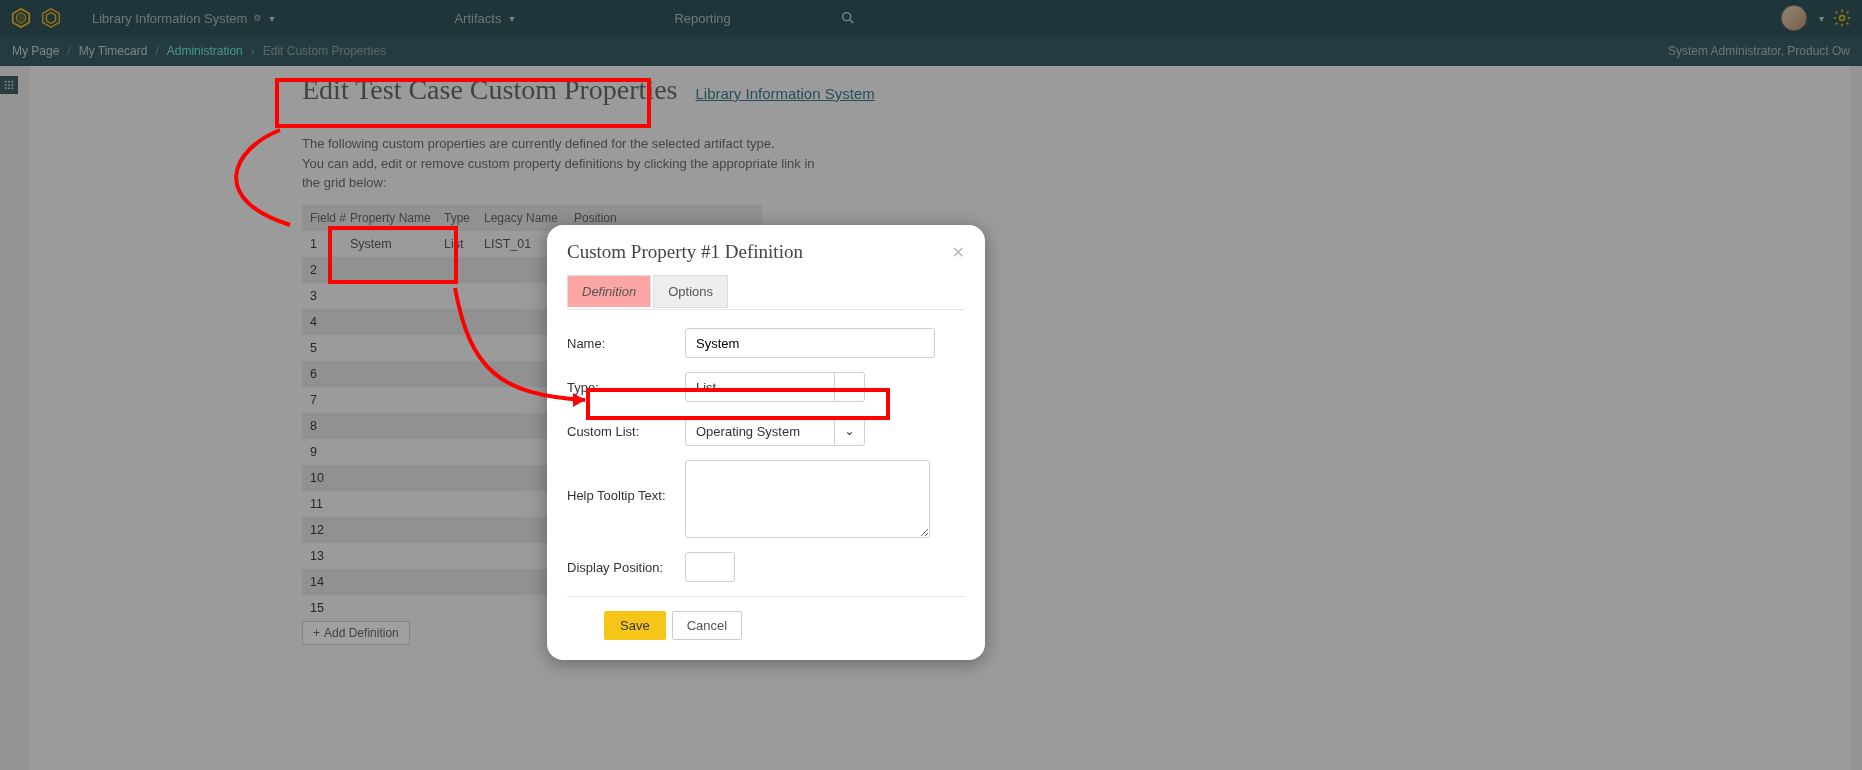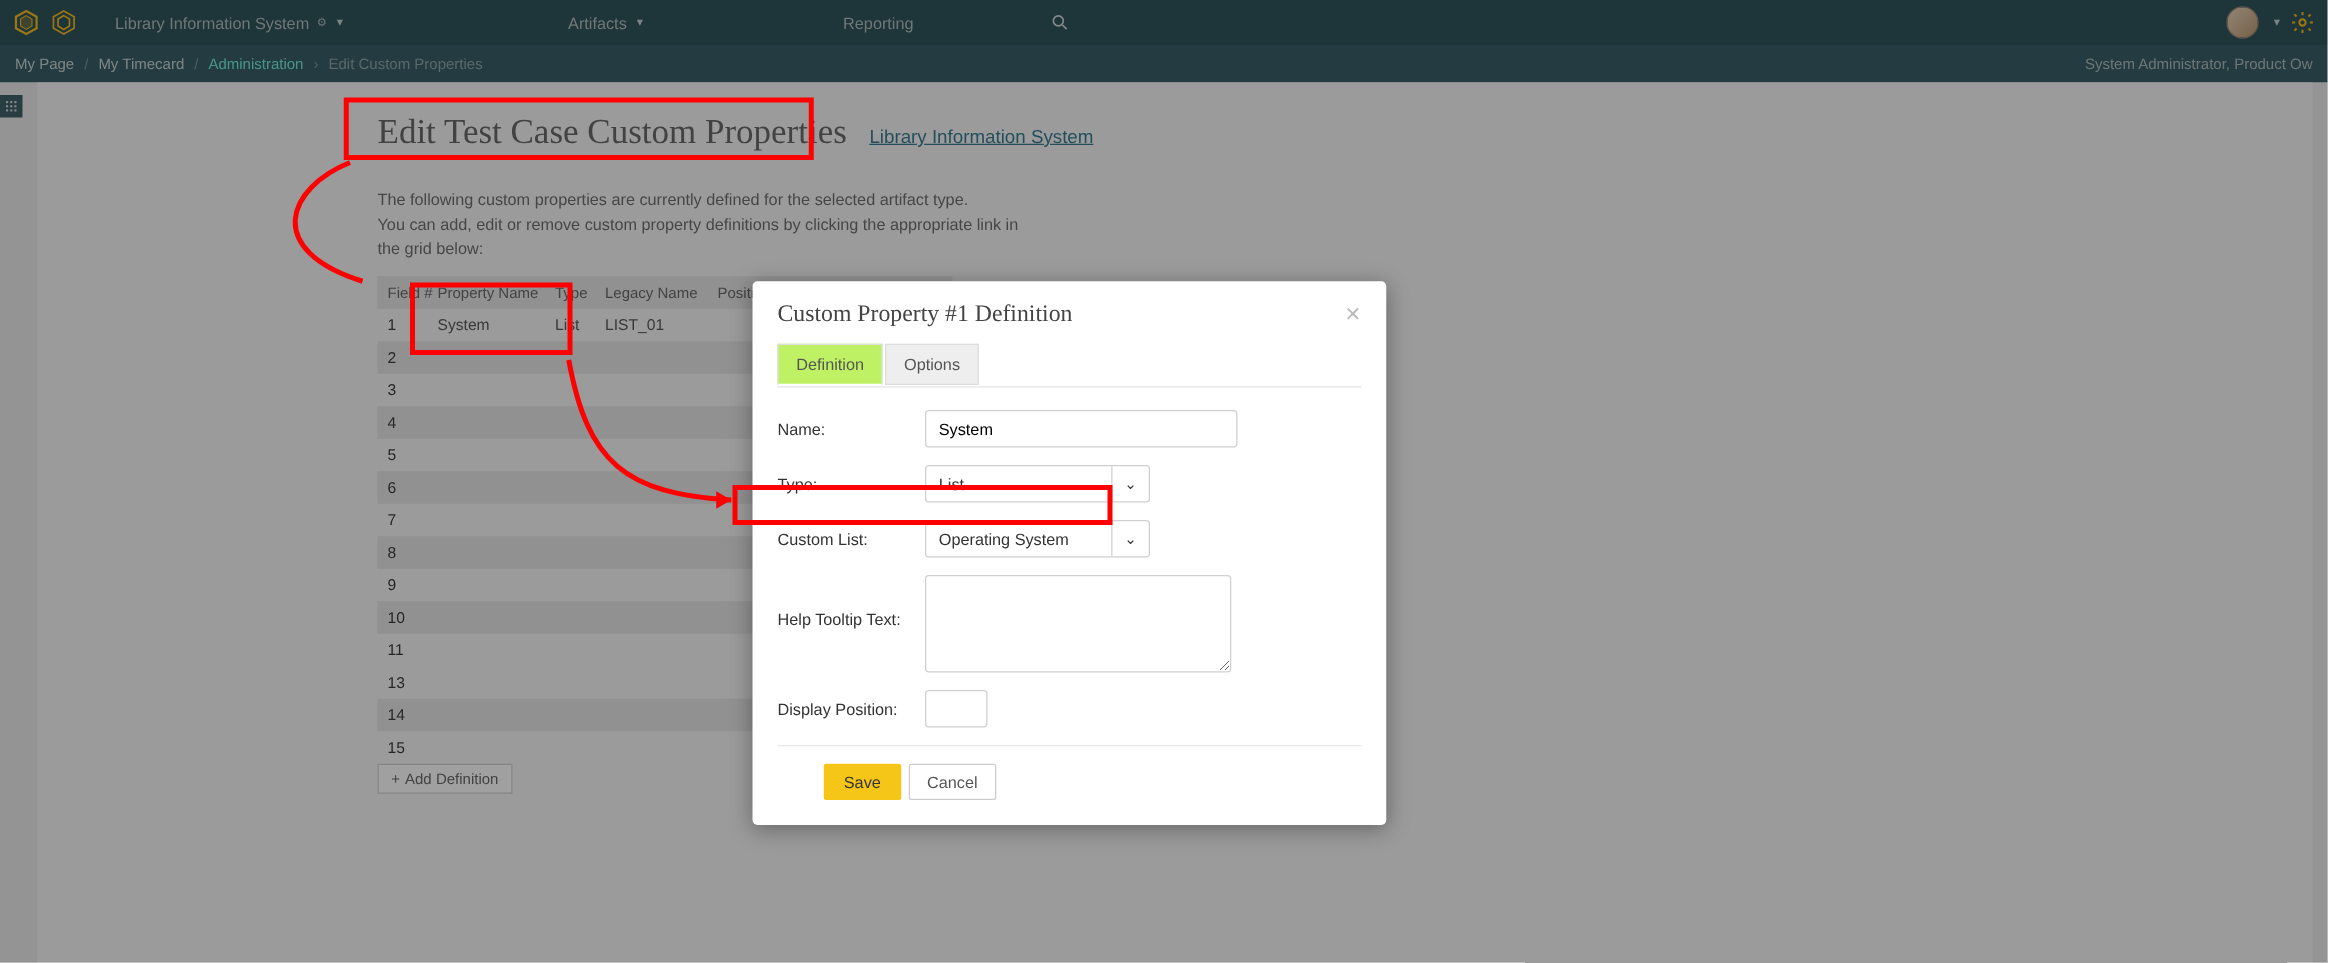--- a/index.html
+++ b/index.html
@@ -25,21 +25,21 @@
     .breadcrumb-bar .crumb { cursor:pointer; }
     .breadcrumb-bar .crumb.active { color:#5eead4; }
     .breadcrumb-bar .crumb.current { color:#7f9b9c; cursor:default; }
     .breadcrumb-bar .right-text { margin-left:auto; color:#a3b3b3; font-size:12px; }
 
     
     .workspace { position:absolute; top:66px; left:0; right:0; bottom:0; background:#eaeaea; }
     .left-tab { position:absolute; left:0; top:10px; width:18px; height:18px; background:#254c54; display:flex; align-items:center; justify-content:center; }
     .left-tab .grid-dots { width:10px; height:10px; }
 
-    .content-wrap { position:absolute; left:30px; top:0; right:12px; bottom:0; background:#f6f6f6; padding:18px 0 0 0; }
+    .content-wrap { position:absolute; left:30px; top:0; right:12px; bottom:0; background:#f6f6f6; padding:2px 0 0 0; }
 
     .heading-row { margin-left:260px; display:flex; align-items:baseline; gap:4px; }
     .page-title { font-family: Georgia, 'Times New Roman', serif; font-weight:300; font-size:28px; color:#555; padding:6px 12px; }
     .title-link { color:#1d6b84; text-decoration:underline; cursor:pointer; font-size:15px; margin-left:2px; }
 
     .desc { margin-left:272px; margin-top:22px; color:#5b5b5b; font-size:13px; max-width:520px; line-height:1.5; }
 
     
     .grid-area { margin-left:272px; margin-top:12px; width:460px; }
     .grid-header { display:flex; background:#e3e3e3; font-size:12px; color:#555; height:26px; align-items:center; }
@@ -51,28 +51,28 @@
     .grid-row { display:flex; height:26px; align-items:center; font-size:12.5px; color:#444; }
     .grid-row.alt { background:#e4e4e4; }
     .grid-row .col-fieldno { padding-left:8px; color:#222; }
     .add-btn-row { margin-top:0px; }
     .add-btn { border:1px solid #ccc; background:#fff; color:#555; font-size:12px; padding:4px 10px; cursor:pointer; display:inline-flex; align-items:center; gap:4px; }
 
     
     .overlay { position:absolute; inset:0; background:rgba(45,45,45,0.45); z-index:50; }
 
     
-    .dialog { position:absolute; left:602px; top:225px; width:507px; background:#fff; box-shadow:0 3px 18px rgba(0,0,0,0.35); z-index:60; border-radius:4px; }
+    .dialog { position:absolute; left:547px; top:225px; width:438px; background:#fff; box-shadow:0 3px 18px rgba(0,0,0,0.35); z-index:60; border-radius:16px; }
     .dialog-header { padding:16px 20px 12px; display:flex; align-items:center; }
     .dialog-title { font-family:Georgia,serif; font-weight:300; font-size:19px; color:#444; }
     .dialog-close { margin-left:auto; color:#bbb; cursor:pointer; font-size:16px; }
     .dialog-body { padding:0 20px 20px; }
     .tabs { display:flex; border-bottom:1px solid transparent; }
     .tab { padding:8px 14px; font-size:13px; color:#555; cursor:pointer; background:#eee; border:1px solid #ddd; margin-right:2px; }
-    .tab.active { background:#bef264; border-bottom-color:#fff; }
+    .tab.active { background:#fca5a5; border-bottom-color:#fff;font-style:italic; }
     .tab-content { border-top:1px solid #e3e3e3; padding-top:18px; }
     .form-row { display:flex; align-items:center; margin-bottom:14px; }
     .form-row.tall { align-items:flex-start; }
     .form-label { width:118px; font-size:13px; color:#333; }
     .text-input { border:1px solid #d0d0d0; height:30px; padding:0 10px; font-size:13px; width:250px; border-radius:3px; }
     .text-input.small { width:50px; }
     .textarea-input { border:1px solid #d0d0d0; width:245px; height:78px; padding:6px 8px; font-size:13px; border-radius:3px; resize:both; }
     .select-wrap { position:relative; display:inline-block; }
     .select-box { border:1px solid #d0d0d0; height:30px; width:180px; border-radius:3px; display:flex; align-items:center; background:#fff; }
     .select-box .sel-text { flex:1; padding:0 10px; font-size:13px; color:#333; }
@@ -254,20 +254,27 @@
             <div class="col-legacy"></div>
             <div class="col-position"></div>
           </div>
           <div class="grid-row">
             <div class="col-fieldno">11</div>
             <div class="col-propname"></div>
             <div class="col-type"></div>
             <div class="col-legacy"></div>
             <div class="col-position"></div>
           </div>
+          <div class="grid-row alt">
+            <div class="col-fieldno">12</div>
+            <div class="col-propname"></div>
+            <div class="col-type"></div>
+            <div class="col-legacy"></div>
+            <div class="col-position"></div>
+          </div>
           <div class="grid-row">
             <div class="col-fieldno">13</div>
             <div class="col-propname"></div>
             <div class="col-type"></div>
             <div class="col-legacy"></div>
             <div class="col-position"></div>
           </div>
           <div class="grid-row alt">
             <div class="col-fieldno">14</div>
             <div class="col-propname"></div>

